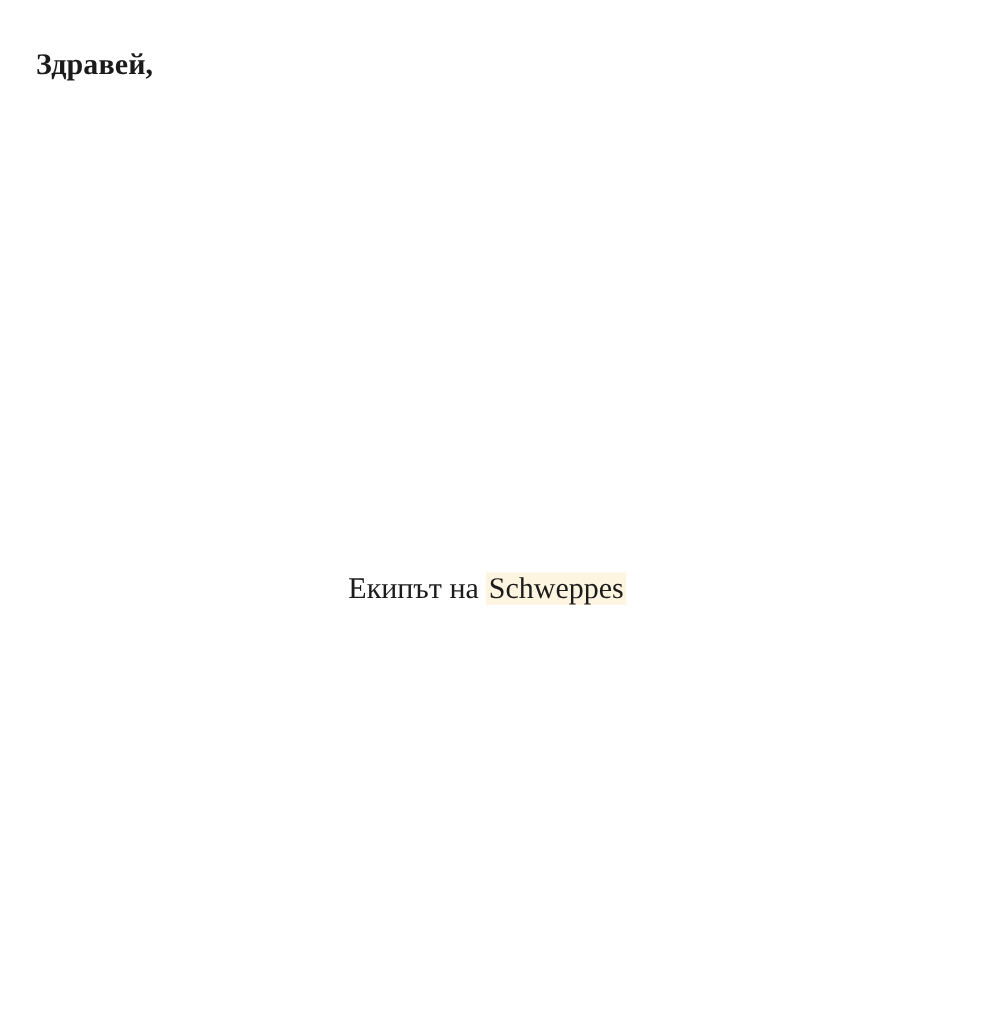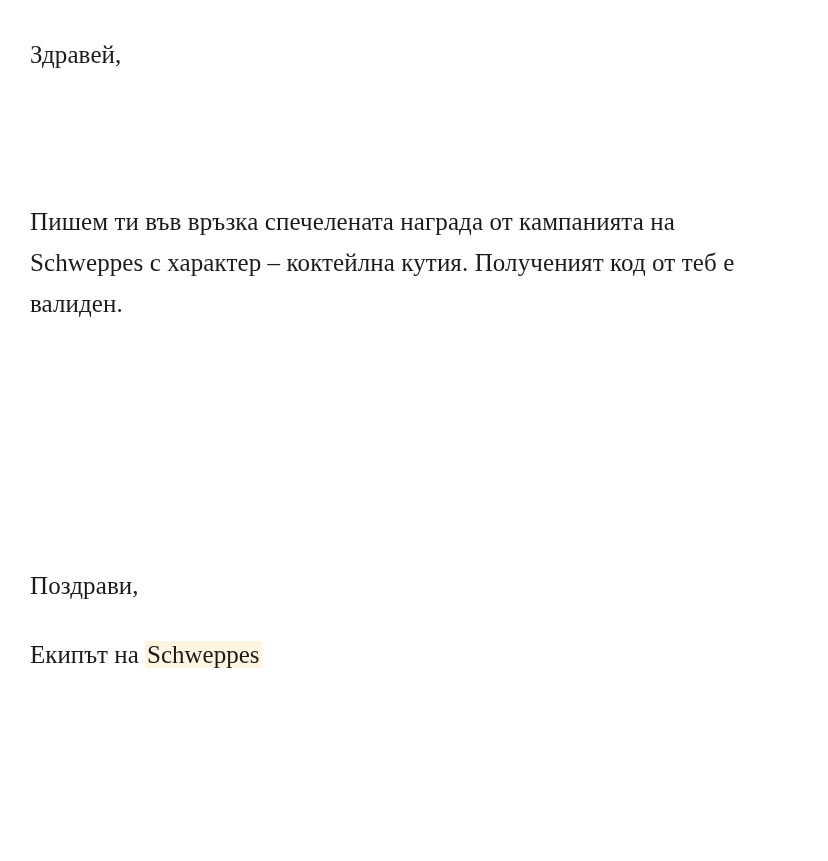--- a/index.html
+++ b/index.html
@@ -22,20 +22,21 @@
     box-sizing: border-box;
     padding: 34px 46px 0 30px;
   }
   .para {
     font-size: 25px;
     line-height: 41px;
     color: #1b1b1b;
     margin: 0;
     letter-spacing: 0.1px;
     white-space: pre-wrap;
+    font-weight: bold;
   }
   .gap-greeting { height: 126px; }
   .gap-1 { height: 121px; }
   .gap-2 { height: 120px; }
   .gap-3 { height: 28px; }
   .placeholder-box {
     display: inline-block;
     width: 14px;
     height: 17px;
     border: 1px solid #b8b8b8;
@@ -45,37 +46,36 @@
   }
   .highlight {
     background: #fdf5e0;
     padding: 0 2px;
   }
   .signature-line {
     font-size: 25px;
     line-height: 41px;
     color: #1b1b1b;
     margin: 0;
+    text-align: center;
   }
 </style>
 </head>
 <body>
 
 <div class="page">
 
   <p class="para">Здравей,</p>
 
   <div class="gap-greeting"></div>
 
-  <p class="para">Пишем ти във връзка спечеленатa награда от кампанията на Schweppes с характер – коктейлна кутия. Полученият код от теб е валиден.</p>
 
   <div class="gap-1"></div>
 
 
   <div class="gap-2"></div>
 
-  <p class="para">Поздрави,</p>
 
   <div class="gap-3"></div>
 
   <p class="signature-line"><span>Екипът на </span><span class="highlight">Schweppes</span></p>
 
 </div>
 
 </body></html>

